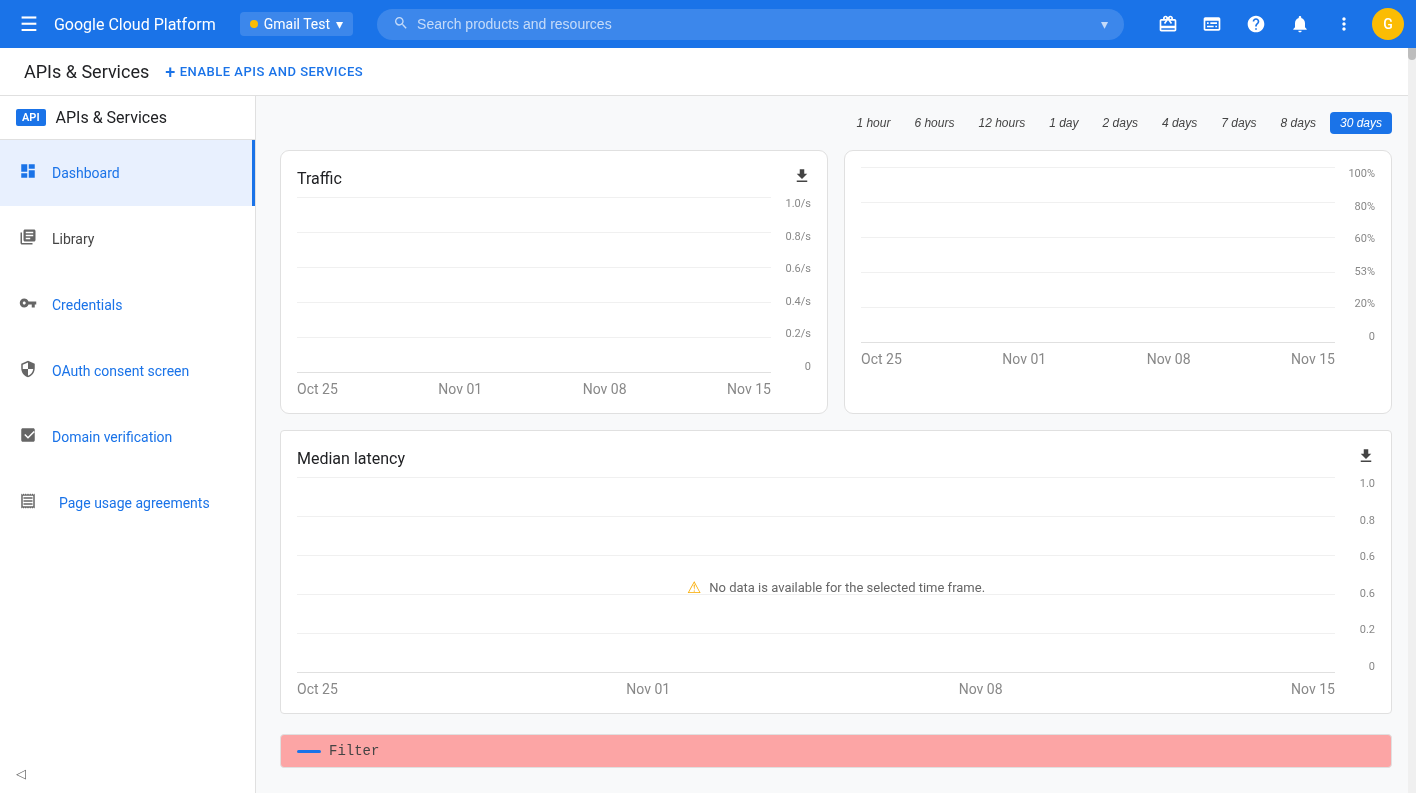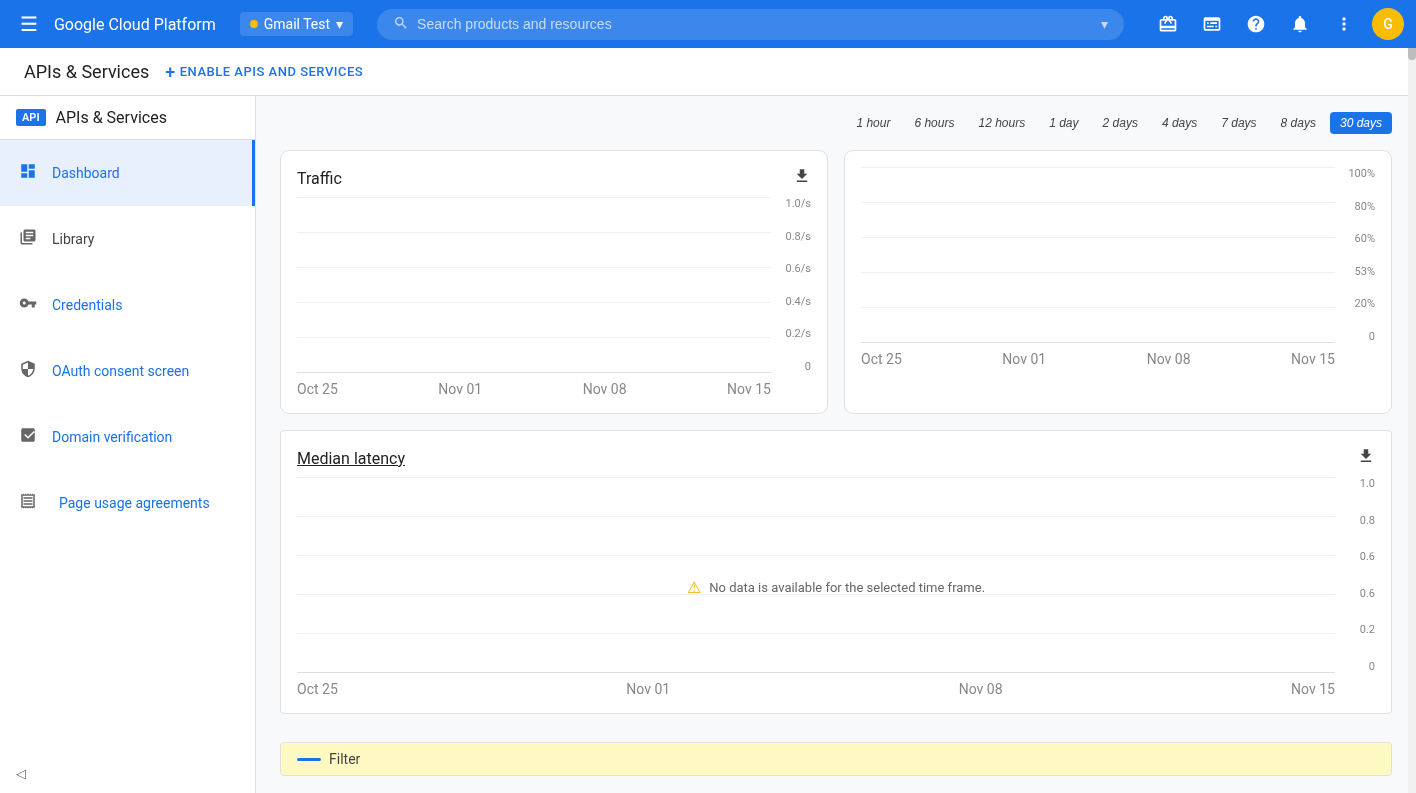--- a/index.html
+++ b/index.html
@@ -175,22 +175,21 @@
       position: absolute; left: 0; right: 0;
       height: 1px; background: #f0f0f0;
     }
 
     
     .chart-card-full {
       background: white;
       border-radius: 4px;
       border: 1px solid #e0e0e0;
       padding: 16px;
-      margin-bottom: 28px;
-      text-decoration: underline;
+      margin-bottom: 20px;
     }
     .no-data-msg {
       display: flex; align-items: center; gap: 8px;
       font-size: 13px; color: #666;
       position: absolute;
       top: 50%; left: 50%; transform: translate(-50%, -50%);
     }
     .warn-icon { color: #f9ab00; font-size: 16px; }
 
     
@@ -202,23 +201,24 @@
     }
     .scroll-thumb {
       width: 8px; height: 60px;
       background: #bdbdbd; border-radius: 4px;
       position: absolute; top: 0;
     }
 
     
     .filter-bar {
       display: flex; align-items: center;
-      background: #fef9c3; border: 1px solid #e0e0e0;
+      background: #fca5a5; border: 1px solid #e0e0e0;
       border-radius: 4px; padding: 8px 16px;
       margin-top: 8px;
+      font-family: Liberation Mono, monospace;
     }
     .filter-bar-line { width: 24px; height: 3px; background: #1a73e8; border-radius: 2px; }
     .filter-label { margin-left: 8px; font-size: 14px; color: #444; }
   </style>
 </head>
 <body>
 
 <nav class="top-nav">
   <span class="hamburger">☰</span>
   <span class="brand">Google Cloud Platform</span>

